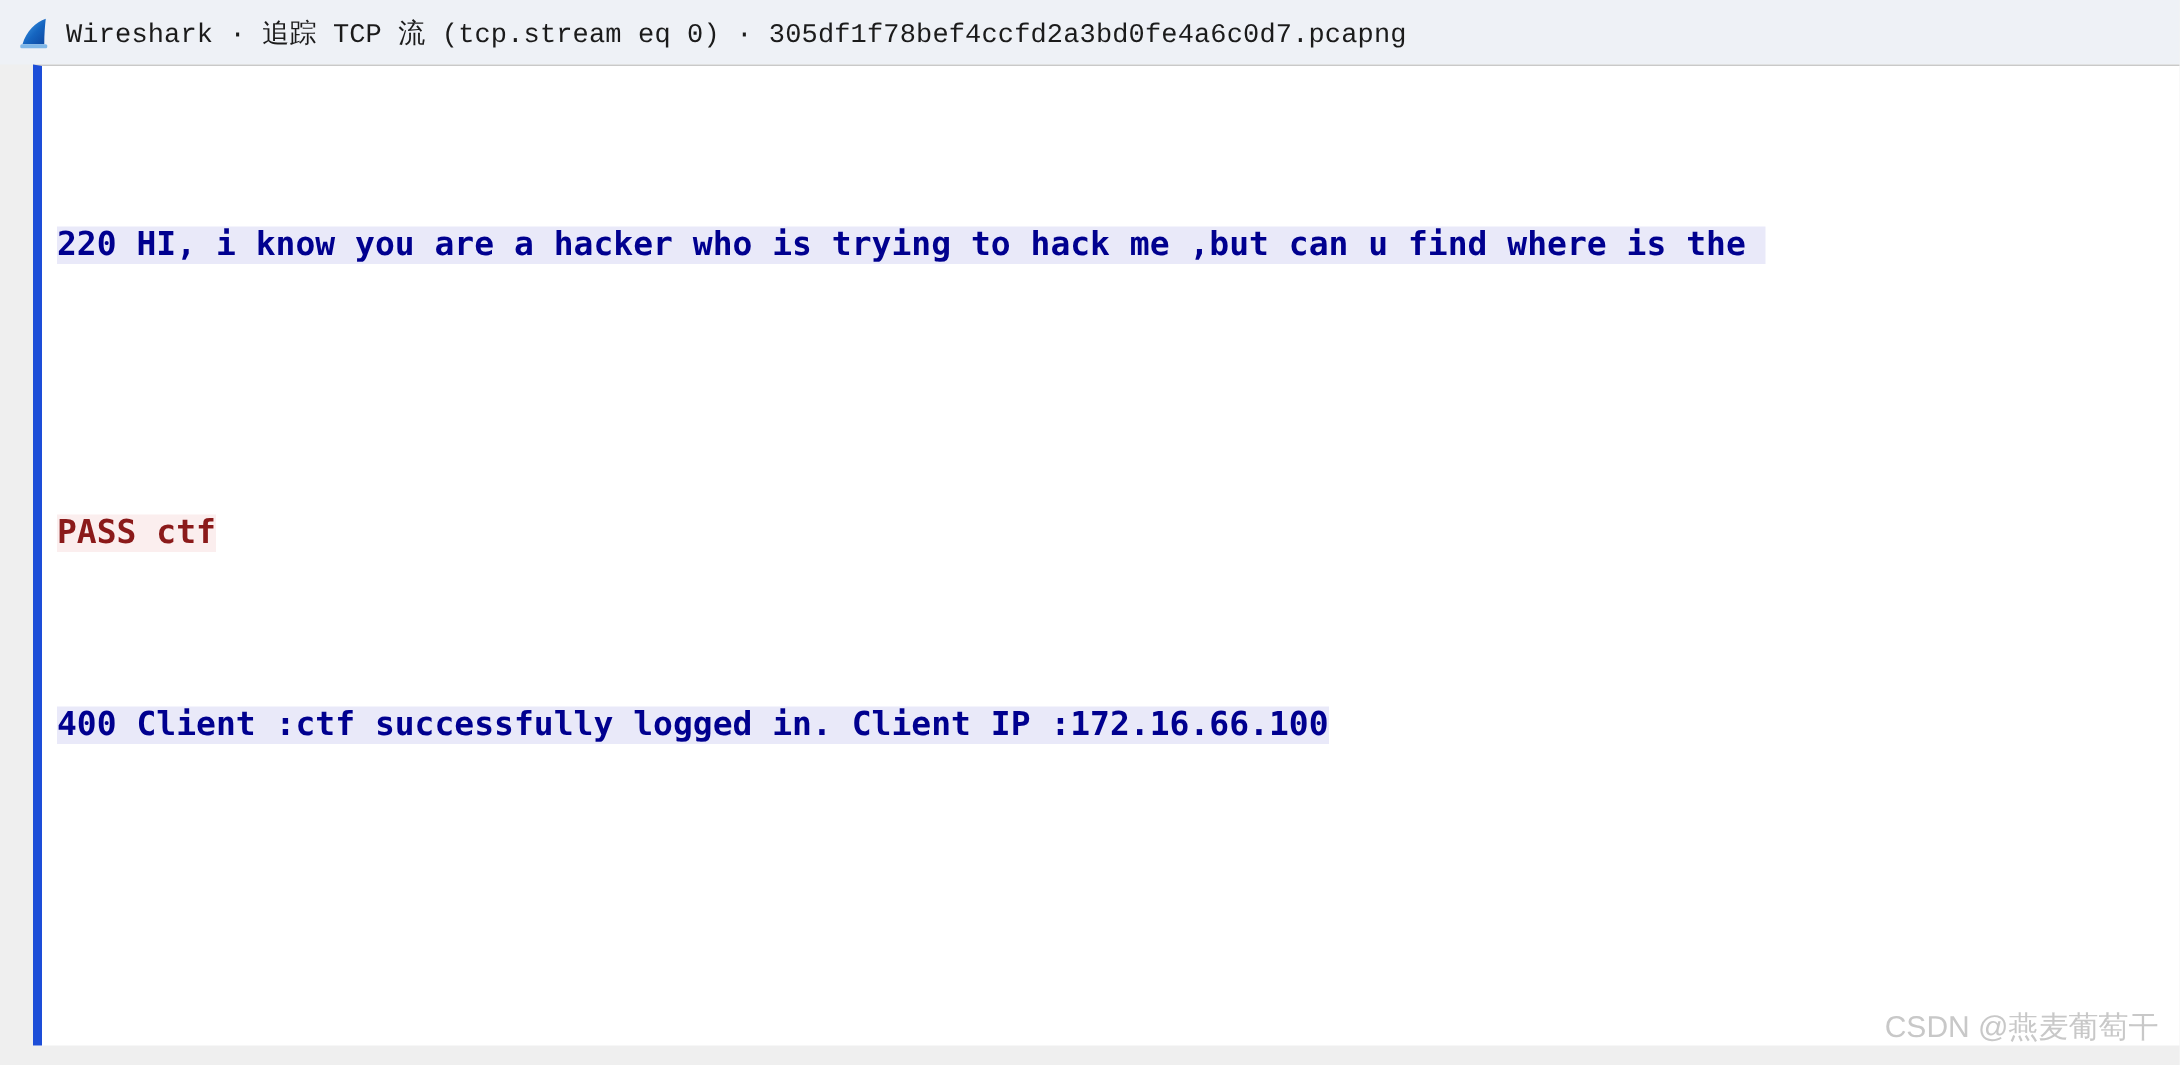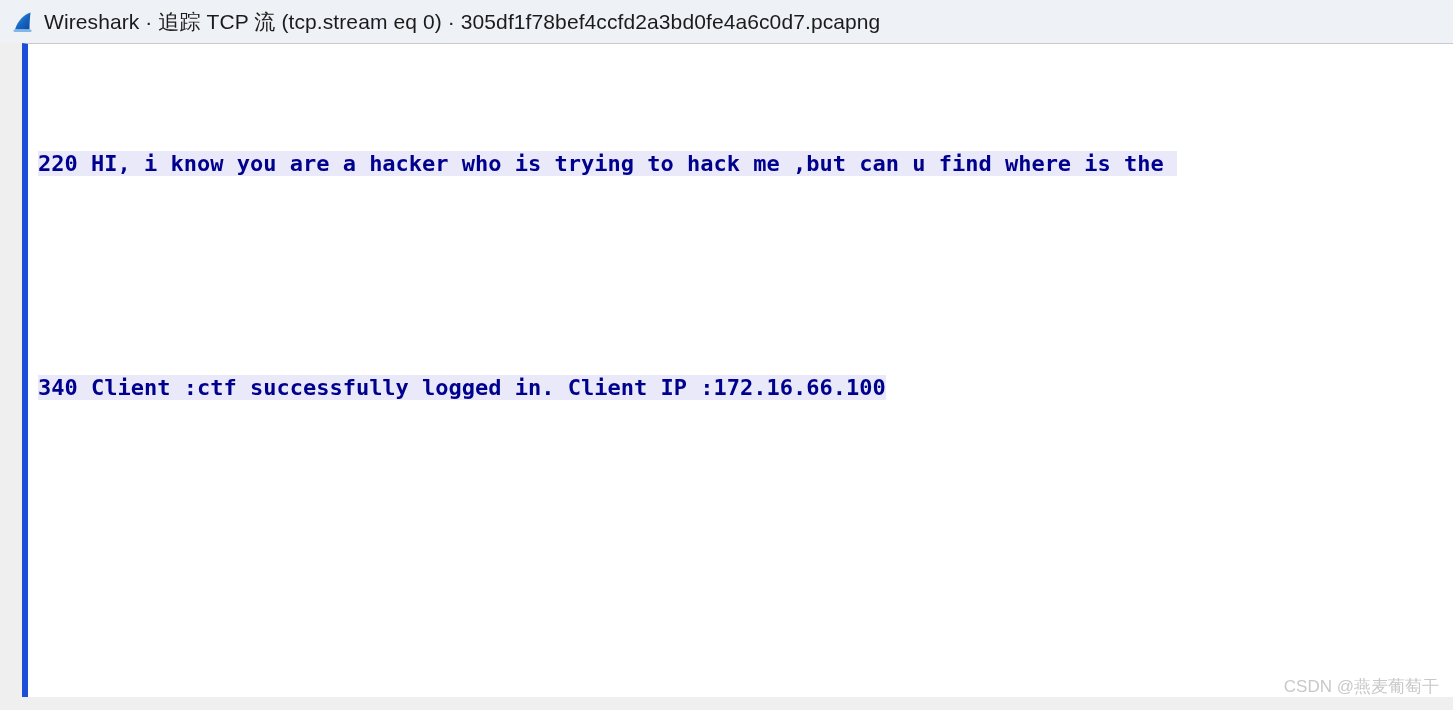--- a/index.html
+++ b/index.html
@@ -27,22 +27,22 @@
     padding-left: 10px;
   }
   .wireshark-logo {
     width: 26px;
     height: 26px;
     flex: 0 0 26px;
     margin-right: 8px;
     position: relative;
   }
   .titlebar-text {
-    font-family: Liberation Sans, sans-serif;
-    font-size: 21px;
+    font-family: Liberation Mono, monospace;
+    font-size: 18px;
     color: #1b1b1b;
     white-space: nowrap;
     letter-spacing: 0.1px;
     text-align: right;
   }
 
   
   .stream-panel {
     position: absolute;
     left: 22px;
@@ -81,21 +81,21 @@
     color: #8b1a1a;
     background: #fbeeee;
   }
 
   
   .watermark {
     position: absolute;
     right: 14px;
     bottom: 12px;
     font-family: "Liberation Sans", sans-serif;
-    font-size: 17px;
+    font-size: 20px;
     color: #c8c8c8;
     white-space: nowrap;
     user-select: none;
   }
 </style>
 </head>
 <body>
 
 <div class="titlebar">
   <span class="wireshark-logo">
@@ -114,22 +114,23 @@
   <span class="titlebar-text">Wireshark · 追踪 TCP 流 (tcp.stream eq 0) · 305df1f78bef4ccfd2a3bd0fe4a6c0d7.pcapng</span>
 </div>
 
 <div class="stream-panel">
   <div class="stream-body">
 
     <div class="line"><span class="seg server">220 HI, i know you are a hacker who is trying to hack me ,but can u find where is the </span></div>
 
 
 
+    <div class="line"><span class="seg client">PASS ctf</span></div>
 
-    <div class="line"><span class="seg server">340 Client :ctf successfully logged in. Client IP :172.16.66.100</span></div>
+    <div class="line"><span class="seg server">400 Client :ctf successfully logged in. Client IP :172.16.66.100</span></div>
 
     
 
     
 
     
 
     
 
     

